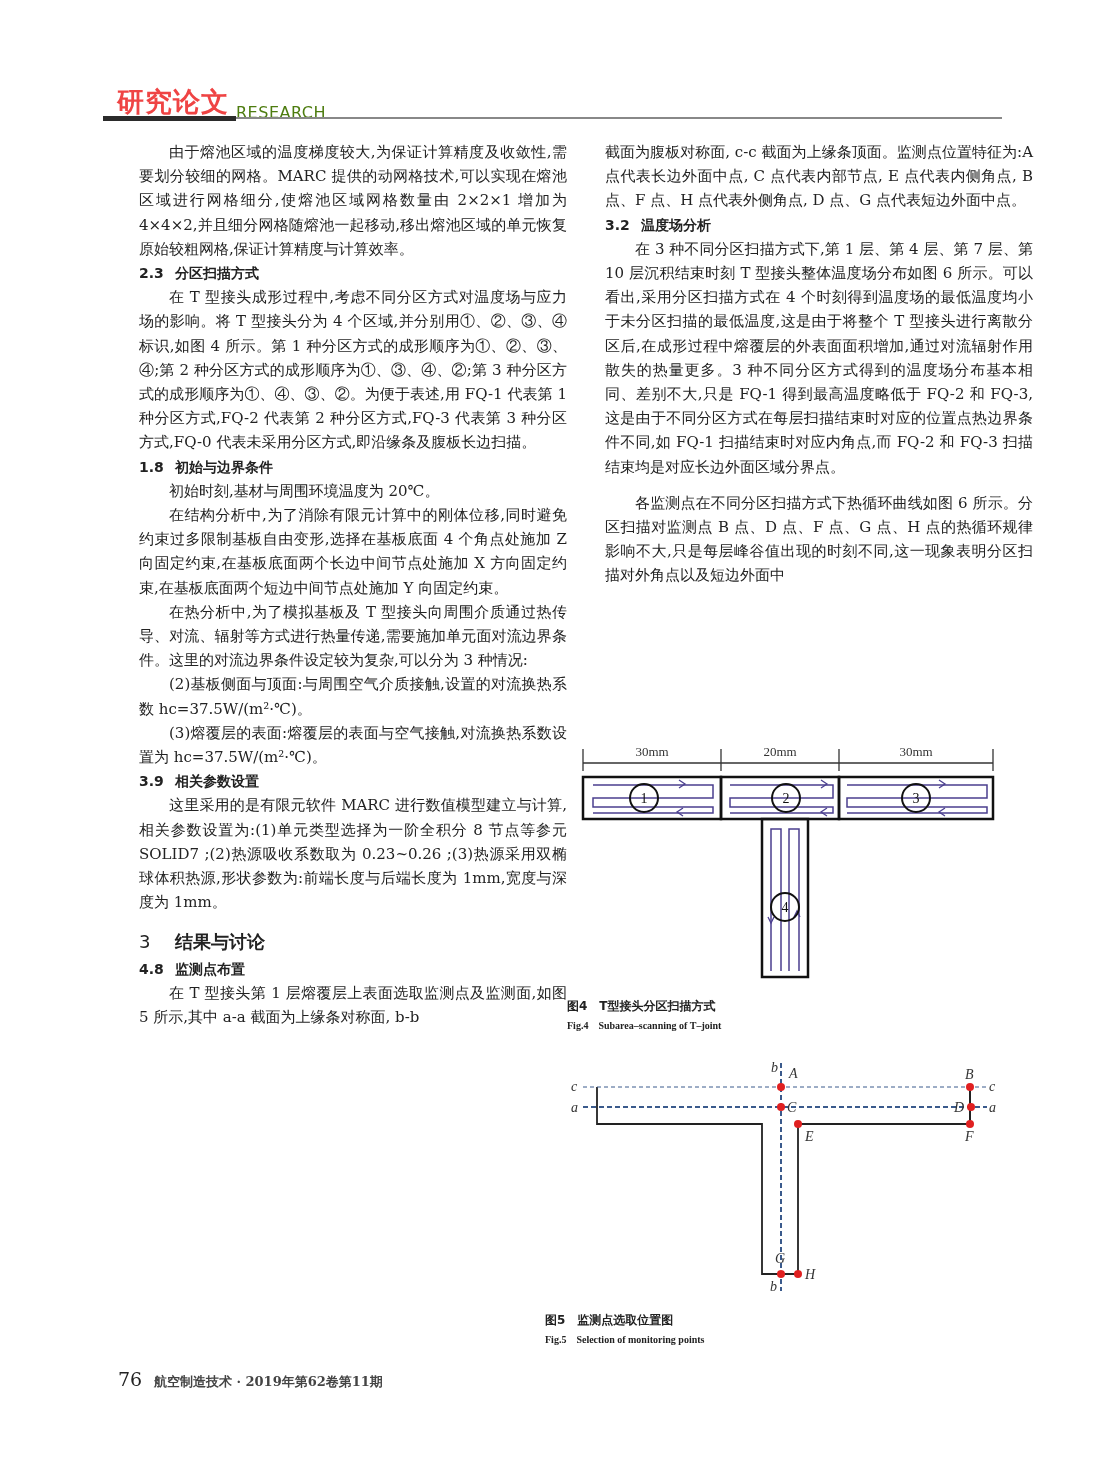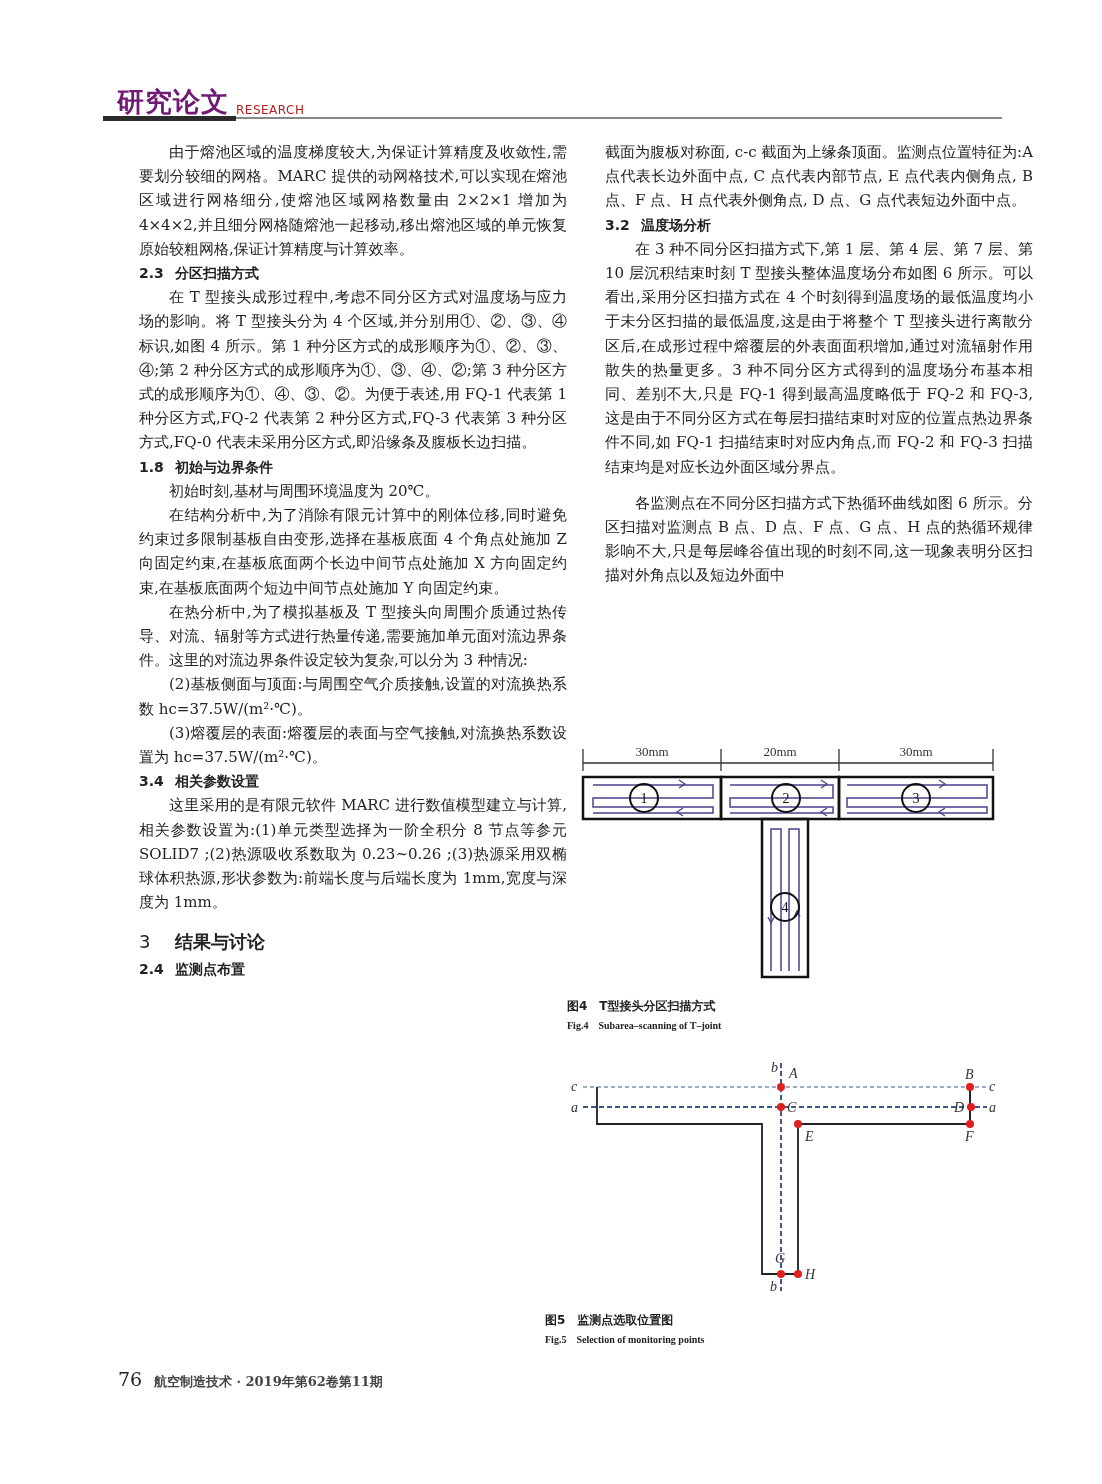--- a/index.html
+++ b/index.html
@@ -1,20 +1,20 @@
 <!DOCTYPE html>
 <html><head>
 <meta charset="utf-8">
 <style>
   html, body { margin: 0; padding: 0; background: #ffffff; }
   body { width: 1102px; height: 1484px; position: relative; overflow: hidden;
          font-family: "DejaVu Serif", "Liberation Serif", serif; color: #222; }
   .header-title { position: absolute; left: 117px; top: 84px; font-size: 27px; font-weight: bold;
-                  font-family: "DejaVu Serif", serif; color: #701a75; letter-spacing: 1px; }
-  .header-sub { position: absolute; left: 236px; top: 103px; font-size: 12px; color: #b91c1c;
+                  font-family: "DejaVu Serif", serif; color: #ef4444; letter-spacing: 1px; }
+  .header-sub { position: absolute; left: 236px; top: 103px; font-size: 16px; color: #4d7c0f;
                 font-family: "DejaVu Sans", sans-serif; letter-spacing: 0.5px; }
   .header-bar-thick { position: absolute; left: 103px; top: 116px; width: 133px; height: 5px; background: #2b2b2b; }
   .header-bar-thin { position: absolute; left: 236px; top: 117px; width: 766px; height: 2px; background: #888; }
 
   .col { position: absolute; top: 140px; width: 428px; font-size: 15px; line-height: 24.2px; margin-left: 33px; }
   .col-left { left: 106px; }
   .col-right { left: 572px; top: 140px; }
   .col p { margin: 0; text-align: justify; text-align-last: left; }
   .col p.indent { text-indent: 2em; }
   .col .h2 { font-family: "DejaVu Sans", sans-serif; font-weight: bold; font-size: 14px; margin: 0; line-height: 24.2px; }
@@ -44,24 +44,25 @@
 <div class="col col-left">
   <p class="indent">由于熔池区域的温度梯度较大,为保证计算精度及收敛性,需要划分较细的网格。MARC 提供的动网格技术,可以实现在熔池区域进行网格细分,使熔池区域网格数量由 2×2×1 增加为 4×4×2,并且细分网格随熔池一起移动,移出熔池区域的单元恢复原始较粗网格,保证计算精度与计算效率。</p>
   <div class="h2"><span class="num">2.3</span><span>分区扫描方式</span></div>
   <p class="indent">在 T 型接头成形过程中,考虑不同分区方式对温度场与应力场的影响。将 T 型接头分为 4 个区域,并分别用①、②、③、④标识,如图 4 所示。第 1 种分区方式的成形顺序为①、②、③、④;第 2 种分区方式的成形顺序为①、③、④、②;第 3 种分区方式的成形顺序为①、④、③、②。为便于表述,用 FQ-1 代表第 1 种分区方式,FQ-2 代表第 2 种分区方式,FQ-3 代表第 3 种分区方式,FQ-0 代表未采用分区方式,即沿缘条及腹板长边扫描。</p>
   <div class="h2"><span class="num">1.8</span><span>初始与边界条件</span></div>
   <p class="indent">初始时刻,基材与周围环境温度为 20℃。</p>
   <p class="indent">在结构分析中,为了消除有限元计算中的刚体位移,同时避免约束过多限制基板自由变形,选择在基板底面 4 个角点处施加 Z 向固定约束,在基板底面两个长边中间节点处施加 X 方向固定约束,在基板底面两个短边中间节点处施加 Y 向固定约束。</p>
   <p class="indent">在热分析中,为了模拟基板及 T 型接头向周围介质通过热传导、对流、辐射等方式进行热量传递,需要施加单元面对流边界条件。这里的对流边界条件设定较为复杂,可以分为 3 种情况:</p>
   <p class="indent">(2)基板侧面与顶面:与周围空气介质接触,设置的对流换热系数 hc=37.5W/(m²·℃)。</p>
   <p class="indent">(3)熔覆层的表面:熔覆层的表面与空气接触,对流换热系数设置为 hc=37.5W/(m²·℃)。</p>
-  <div class="h2"><span class="num">3.4</span><span>相关参数设置</span></div>
+  <div class="h2"><span class="num">3.9</span><span>相关参数设置</span></div>
   <p class="indent">这里采用的是有限元软件 MARC 进行数值模型建立与计算,相关参数设置为:(1)单元类型选择为一阶全积分 8 节点等参元 SOLID7 ;(2)热源吸收系数取为 0.23~0.26 ;(3)热源采用双椭球体积热源,形状参数为:前端长度与后端长度为 1mm,宽度与深度为 1mm。</p>
   <div class="h1"><span class="num">3</span><span>结果与讨论</span></div>
-  <div class="h2"><span class="num">2.4</span><span>监测点布置</span></div>
+  <div class="h2"><span class="num">4.8</span><span>监测点布置</span></div>
+  <p class="indent">在 T 型接头第 1 层熔覆层上表面选取监测点及监测面,如图 5 所示,其中 a-a 截面为上缘条对称面, b-b</p>
 </div>
 
 <div class="col col-right">
   <p>截面为腹板对称面, c-c 截面为上缘条顶面。监测点位置特征为:A 点代表长边外面中点, C 点代表内部节点, E 点代表内侧角点, B 点、F 点、H 点代表外侧角点, D 点、G 点代表短边外面中点。</p>
   <div class="h2"><span class="num">3.2</span><span>温度场分析</span></div>
   <p class="indent">在 3 种不同分区扫描方式下,第 1 层、第 4 层、第 7 层、第 10 层沉积结束时刻 T 型接头整体温度场分布如图 6 所示。可以看出,采用分区扫描方式在 4 个时刻得到温度场的最低温度均小于未分区扫描的最低温度,这是由于将整个 T 型接头进行离散分区后,在成形过程中熔覆层的外表面面积增加,通过对流辐射作用散失的热量更多。3 种不同分区方式得到的温度场分布基本相同、差别不大,只是 FQ-1 得到最高温度略低于 FQ-2 和 FQ-3,这是由于不同分区方式在每层扫描结束时对应的位置点热边界条件不同,如 FQ-1 扫描结束时对应内角点,而 FQ-2 和 FQ-3 扫描结束均是对应长边外面区域分界点。</p>
   <div class="spacer"></div>
   <p class="indent">各监测点在不同分区扫描方式下热循环曲线如图 6 所示。分区扫描对监测点 B 点、D 点、F 点、G 点、H 点的热循环规律影响不大,只是每层峰谷值出现的时刻不同,这一现象表明分区扫描对外角点以及短边外面中</p>
 </div>
 

